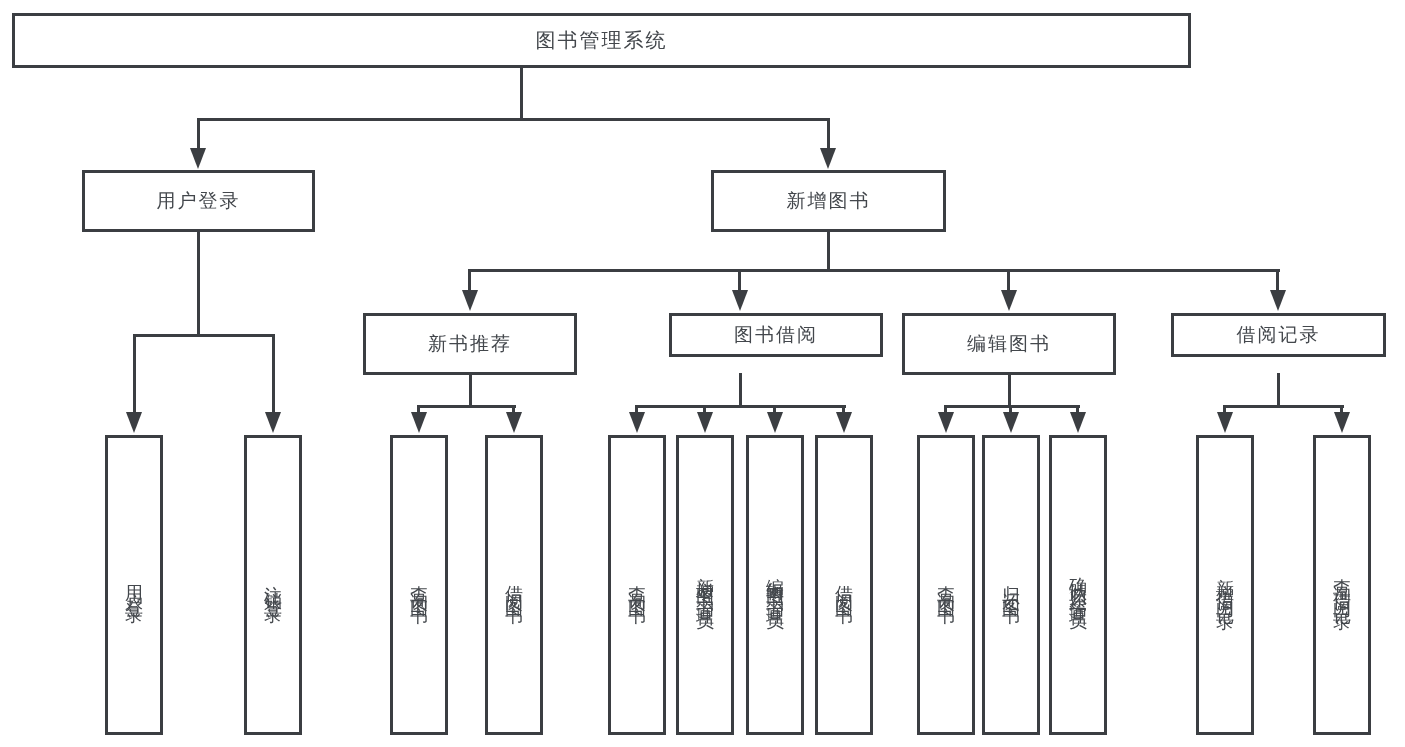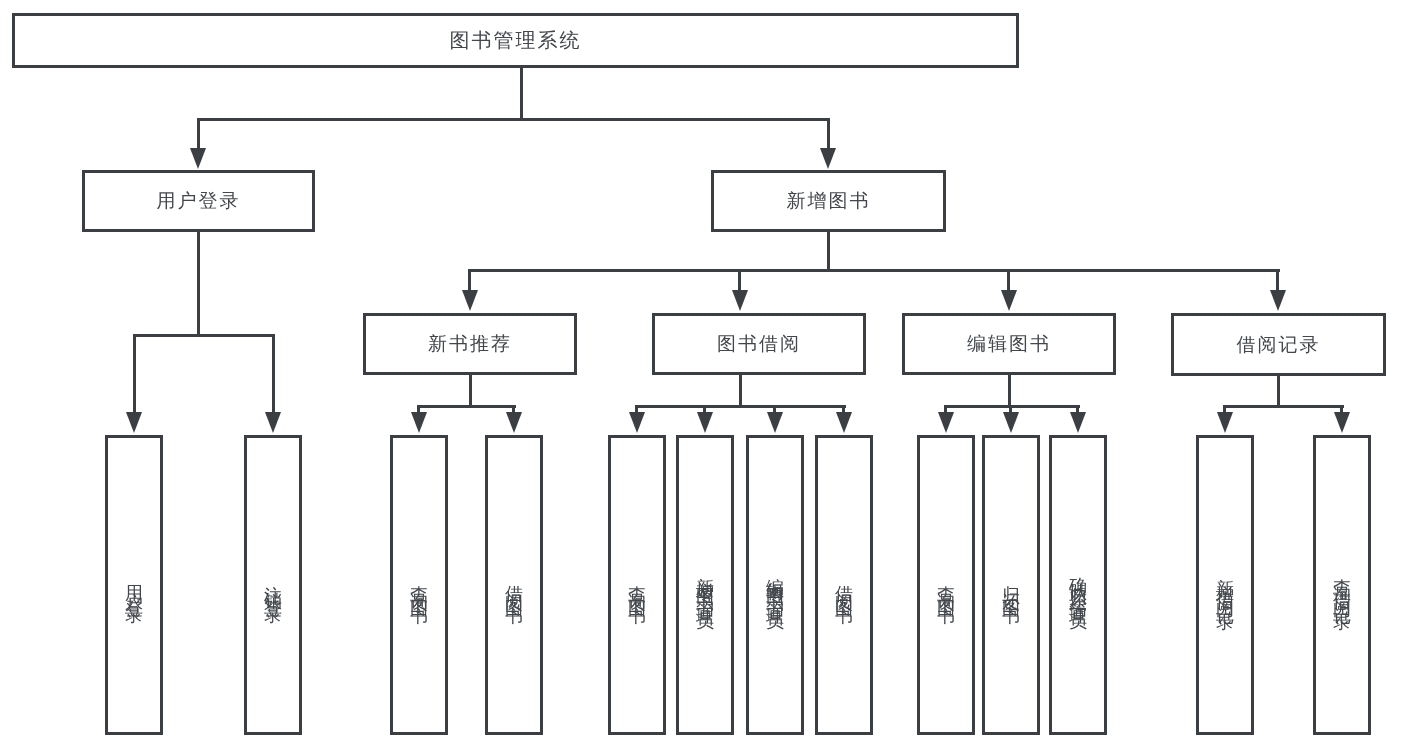--- a/index.html
+++ b/index.html
@@ -53,21 +53,21 @@
     letter-spacing:1px;
     z-index:10;
     white-space:nowrap;
   }
 </style>
 </head>
 <body>
 
 <div class="canvas">
 
-  <div class="box" style="left:12px;top:13px;width:1007px;height:55px;">
+  <div class="box" style="left:12px;top:13px;width:1179px;height:55px;">
     <span class="hlabel root-label">图书管理系统</span>
   </div>
 
   <div class="vl" style="left:520px;top:68px;height:52px;"></div>
   <div class="hl" style="left:197px;top:118px;width:633px;"></div>
   <div class="vl" style="left:197px;top:118px;height:34px;"></div>
   <div class="ar" style="left:190px;top:148px;"></div>
   <div class="vl" style="left:827px;top:118px;height:34px;"></div>
   <div class="ar" style="left:820px;top:148px;"></div>
 
@@ -92,27 +92,27 @@
   <div class="vl" style="left:738px;top:269px;height:26px;"></div>
   <div class="ar" style="left:732px;top:290px;"></div>
   <div class="vl" style="left:1007px;top:269px;height:26px;"></div>
   <div class="ar" style="left:1001px;top:290px;"></div>
   <div class="vl" style="left:1276px;top:269px;height:26px;"></div>
   <div class="ar" style="left:1270px;top:290px;"></div>
 
   <div class="box" style="left:363px;top:313px;width:214px;height:62px;">
     <span class="hlabel">新书推荐</span>
   </div>
-  <div class="box" style="left:652px;top:313px;width:214px;height:62px;">
+  <div class="box" style="left:669px;top:313px;width:214px;height:44px;">
     <span class="hlabel">图书借阅</span>
   </div>
   <div class="box" style="left:902px;top:313px;width:214px;height:62px;">
     <span class="hlabel">编辑图书</span>
   </div>
-  <div class="box" style="left:1171px;top:313px;width:215px;height:63px;">
+  <div class="box" style="left:1171px;top:313px;width:215px;height:44px;">
     <span class="hlabel">借阅记录</span>
   </div>
 
   <div class="vl" style="left:469px;top:373px;height:34px;"></div>
   <div class="hl" style="left:418px;top:405px;width:98px;"></div>
   <div class="vl" style="left:417px;top:405px;height:12px;"></div>
   <div class="ar" style="left:411px;top:412px;"></div>
   <div class="vl" style="left:512px;top:405px;height:12px;"></div>
   <div class="ar" style="left:506px;top:412px;"></div>
 

